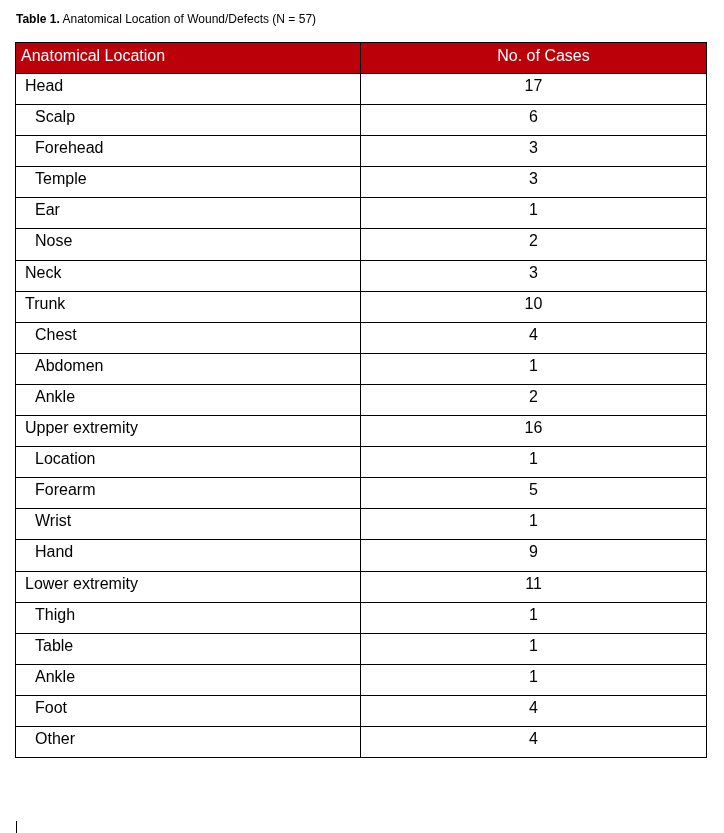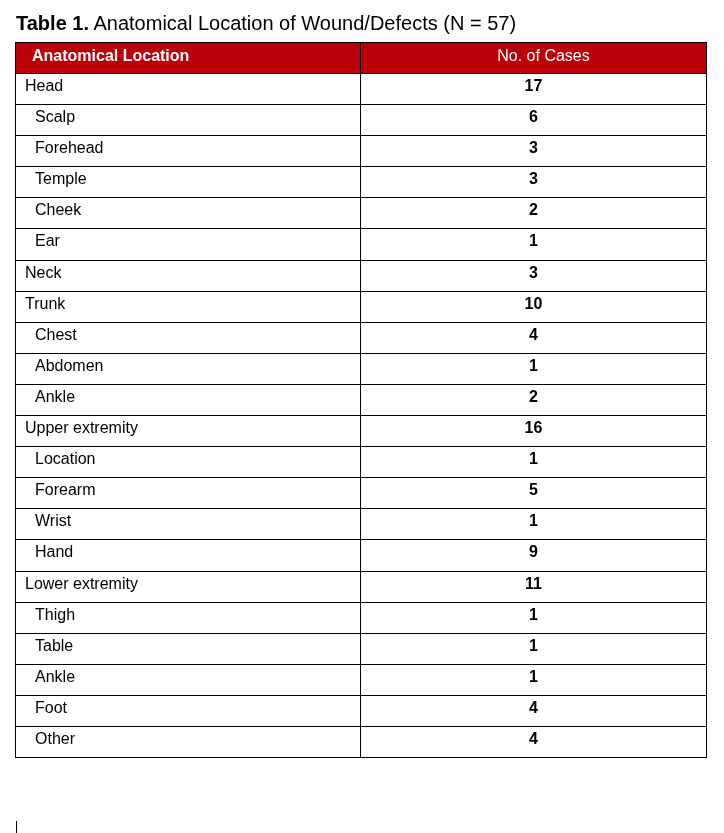--- a/index.html
+++ b/index.html
@@ -1,31 +1,31 @@
 <!DOCTYPE html>
 <html><head>
 <meta charset="utf-8">
 <style>
   html, body { margin: 0; padding: 0; background: #ffffff; }
   body { width: 724px; height: 833px; position: relative; overflow: hidden;
          font-family: "Liberation Sans", sans-serif; color: #000; }
-  .caption { position: absolute; left: 16px; top: 12px; font-size: 20px; white-space: nowrap; }
+  .caption { position: absolute; left: 16px; top: 12px; font-size: 12px; white-space: nowrap; }
   .caption b { font-weight: bold; }
   table { position: absolute; left: 15px; top: 42px; width: 691px;
           border-collapse: collapse; table-layout: fixed; }
   col.c1 { width: 345px; }
   col.c2 { width: 346px; }
   th, td { border: 1.5px solid #000; height: 28.1px; padding: 0; vertical-align: top;
            font-size: 16px; line-height: 20px; }
   th { background: #BC0009; color: #fff; font-weight: normal; padding-top: 3px; height: 27px; }
-  th.loc { text-align: left; padding-left: 16px; font-weight: bold; }
+  th.loc { text-align: left; padding-left: 5px; }
   th.num { text-align: center; padding-left: 20px; }
   td.loc { padding-left: 9px; padding-top: 2px; margin-top: 42px; }
   td.loc.sub { padding-left: 19px; }
-  td.num { text-align: center; padding-top: 2px; font-weight: bold; }
+  td.num { text-align: center; padding-top: 2px; }
   .cursor { position: absolute; left: 16px; top: 821px; width: 1px; height: 12px; background: #000; }
 </style>
 </head>
 <body>
 
 <div class="caption"><b>Table 1.</b><span> Anatomical Location of Wound/Defects (N = 57)</span></div>
 
 <table>
   <colgroup>
       <col class="c1">
@@ -48,26 +48,26 @@
       </tr>
       <tr>
         <td class="loc sub">Forehead</td>
         <td class="num">3</td>
       </tr>
       <tr>
         <td class="loc sub">Temple</td>
         <td class="num">3</td>
       </tr>
       <tr>
-        <td class="loc sub">Cheek</td>
-        <td class="num">2</td>
+        <td class="loc sub">Ear</td>
+        <td class="num">1</td>
       </tr>
       <tr>
-        <td class="loc sub">Ear</td>
-        <td class="num">1</td>
+        <td class="loc sub">Nose</td>
+        <td class="num">2</td>
       </tr>
       <tr>
         <td class="loc">Neck</td>
         <td class="num">3</td>
       </tr>
       <tr>
         <td class="loc">Trunk</td>
         <td class="num">10</td>
       </tr>
       <tr>

